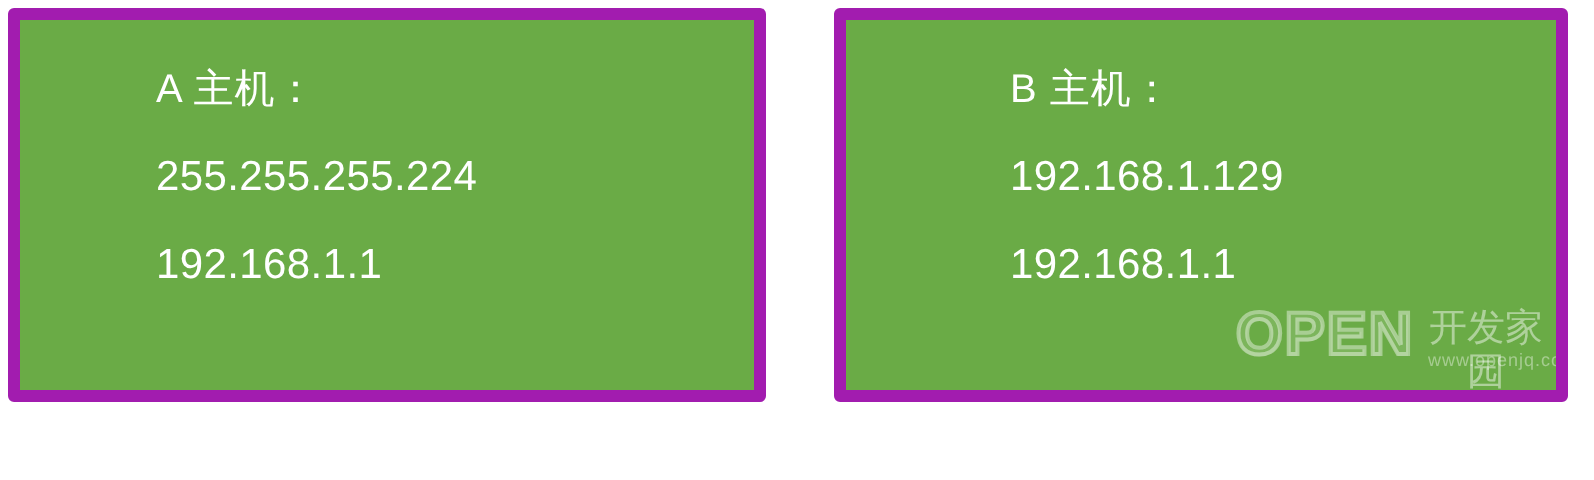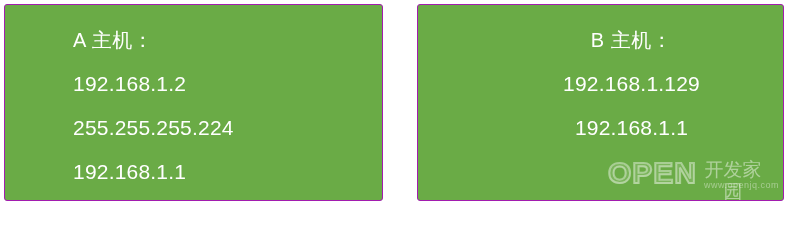--- a/index.html
+++ b/index.html
@@ -20,21 +20,21 @@
     height: 207px;
     background: #ffffff;
   }
 
   .host-box {
     position: absolute;
     top: 4px;
     height: 197px;
     box-sizing: border-box;
     background: #6aab46;
-    border: 1px solid #a21caf;
+    border: 6px solid #a21caf;
     border-radius: 3px;
     overflow: hidden;
   }
 
   #box-a { left: 4px;   width: 379px; }
   #box-b { left: 417px; width: 367px; }
 
   .box-lines {
     position: absolute;
     left: 0;
@@ -53,26 +53,26 @@
     letter-spacing: 0.2px;
     white-space: nowrap;
   }
 
   .line.header {
     font-size: 20px;
     letter-spacing: 0.5px;
   }
 
   #box-a .line { padding-left: 68px; }
-  #box-b .line { padding-left: 62px; text-align: center; }
+  #box-b .line { padding-left: 82px; }
 
   
   #watermark {
     position: absolute;
-    right: 20px;
+    right: 5px;
     bottom: 2px;
     width: 155px;
     height: 40px;
     pointer-events: none;
     user-select: none;
   }
   #wm-open {
     position: absolute;
     left: 0;
     top: 0;
@@ -105,21 +105,20 @@
   }
 </style>
 </head>
 <body>
 
 <div id="canvas">
 
   <div class="host-box" id="box-a">
     <div class="box-lines">
       <div class="line header">A 主机：</div>
-      <div class="line">192.168.1.2</div>
       <div class="line">255.255.255.224</div>
       <div class="line">192.168.1.1</div>
     </div>
   </div>
 
   <div class="host-box" id="box-b">
     <div class="box-lines">
       <div class="line header">B 主机：</div>
       <div class="line">192.168.1.129</div>
       <div class="line">192.168.1.1</div>

